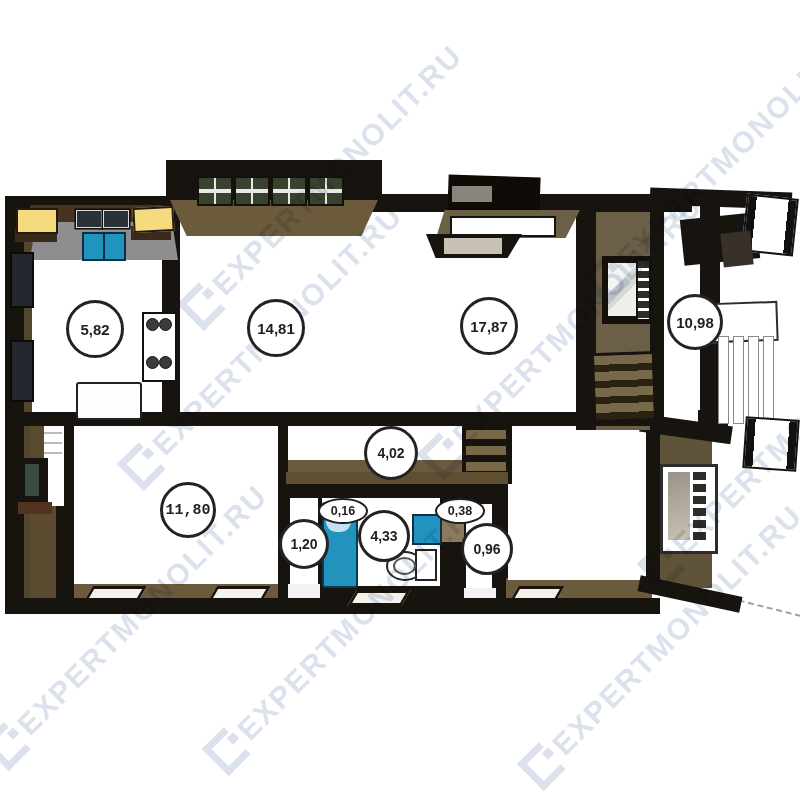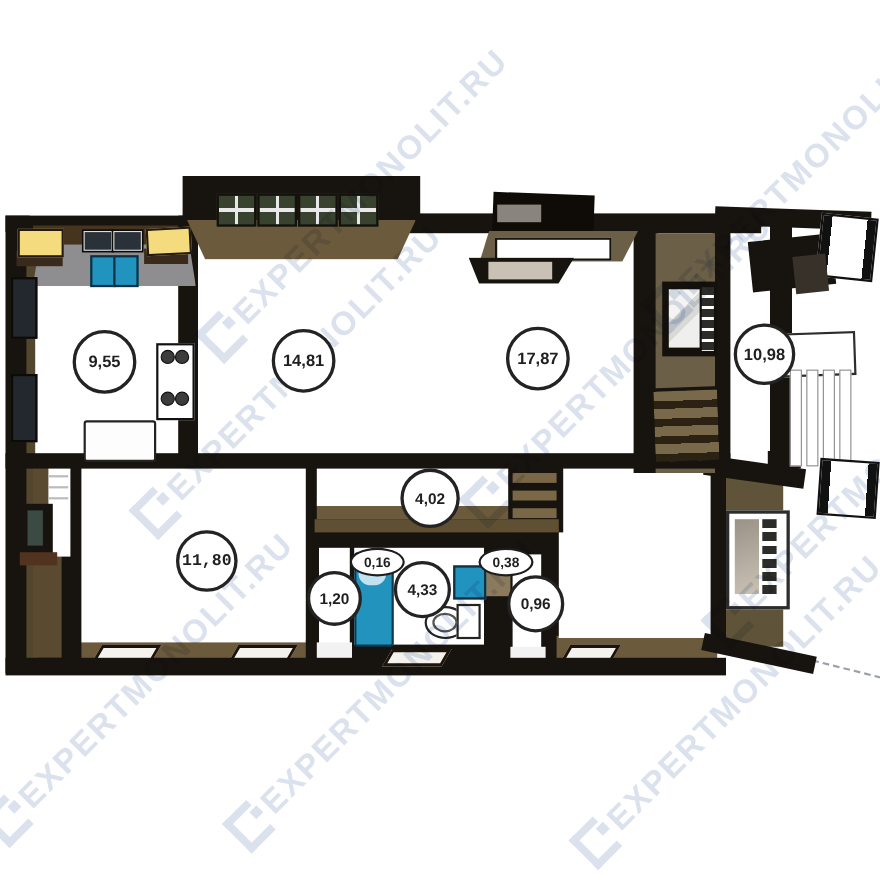--- a/index.html
+++ b/index.html
@@ -191,21 +191,21 @@
   <div class="a dframe" style="left:88px;top:586px;width:48px;height:11px;z-index:5"></div>
   <div class="a dframe" style="left:212px;top:586px;width:48px;height:11px;z-index:5"></div>
   <div class="a dframe" style="left:352px;top:590px;width:48px;height:10px;z-index:7"></div>
   <div class="a dframe" style="left:514px;top:586px;width:40px;height:10px;z-index:5"></div>
 
   <div class="a" style="left:660px;top:464px;width:52px;height:84px;background:#fff;border:3px solid #2d2d2d;z-index:5"></div>
   <div class="a" style="left:668px;top:472px;width:22px;height:68px;background:linear-gradient(160deg,#9b9287,#c9c2b4);z-index:6"></div>
   <div class="a" style="left:693px;top:472px;width:13px;height:68px;background:repeating-linear-gradient(to bottom,#2c2c28 0 8px,#fff 8px 12px);z-index:6"></div>
 
   <div class="rl" style="left:66px;top:300px;width:52px;height:52px;">
-      <span>9,55</span>
+      <span>5,82</span>
     </div>
   <div class="rl" style="left:247px;top:299px;width:52px;height:52px;">
       <span>14,81</span>
     </div>
   <div class="rl" style="left:460px;top:297px;width:52px;height:52px;">
       <span>17,87</span>
     </div>
   <div class="rl" style="left:667px;top:294px;width:50px;height:50px;text-align:center;">
       <span>10,98</span>
     </div>

